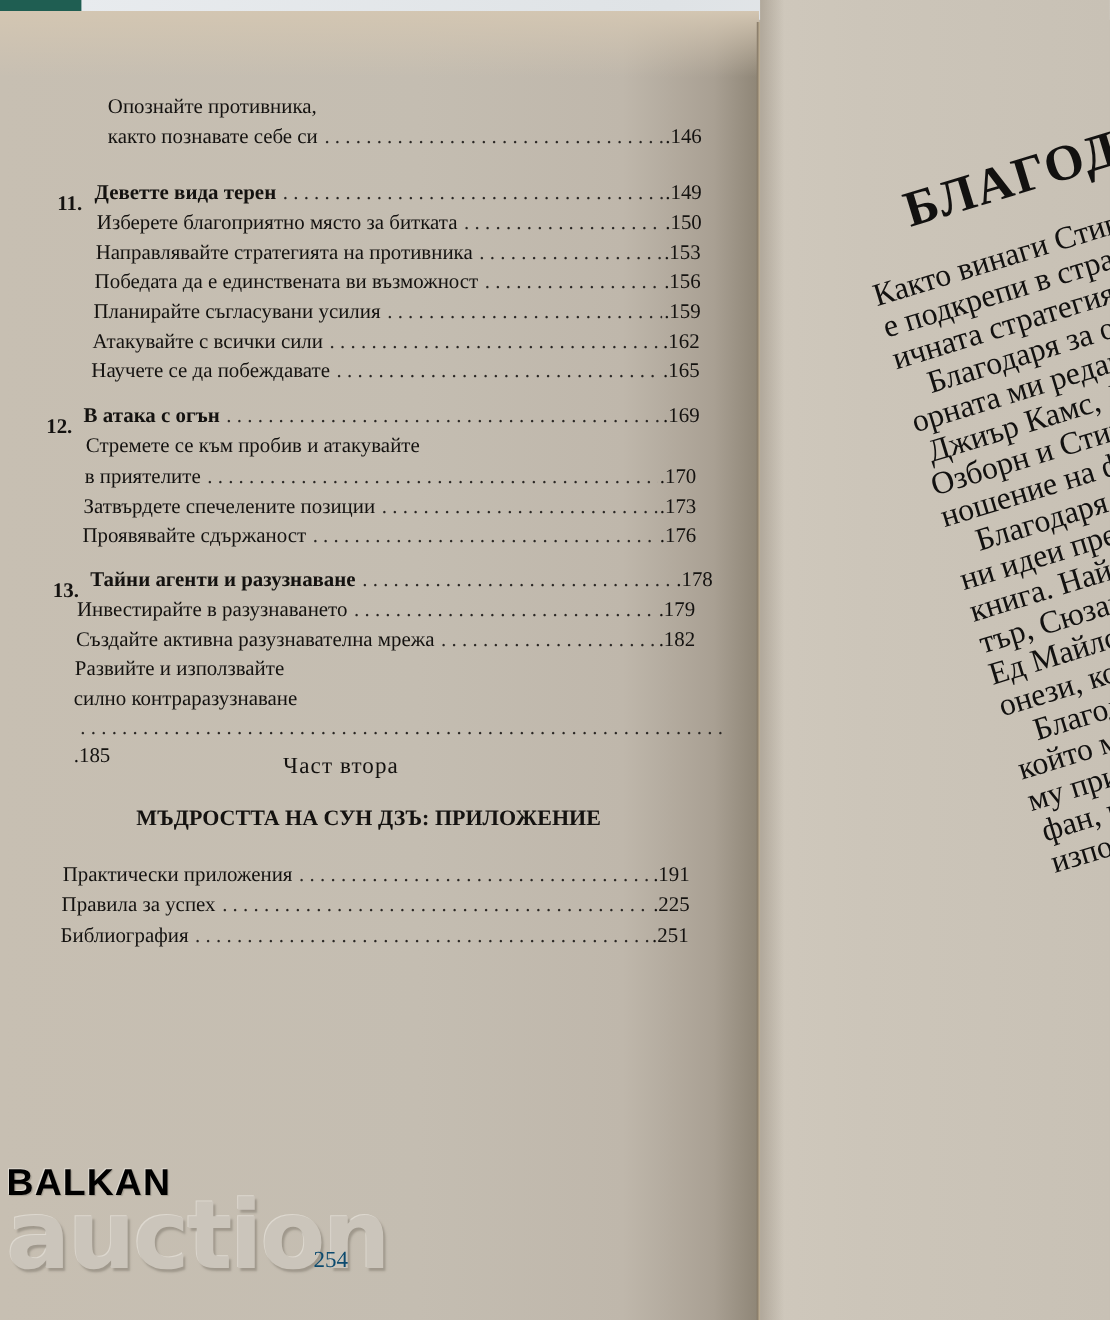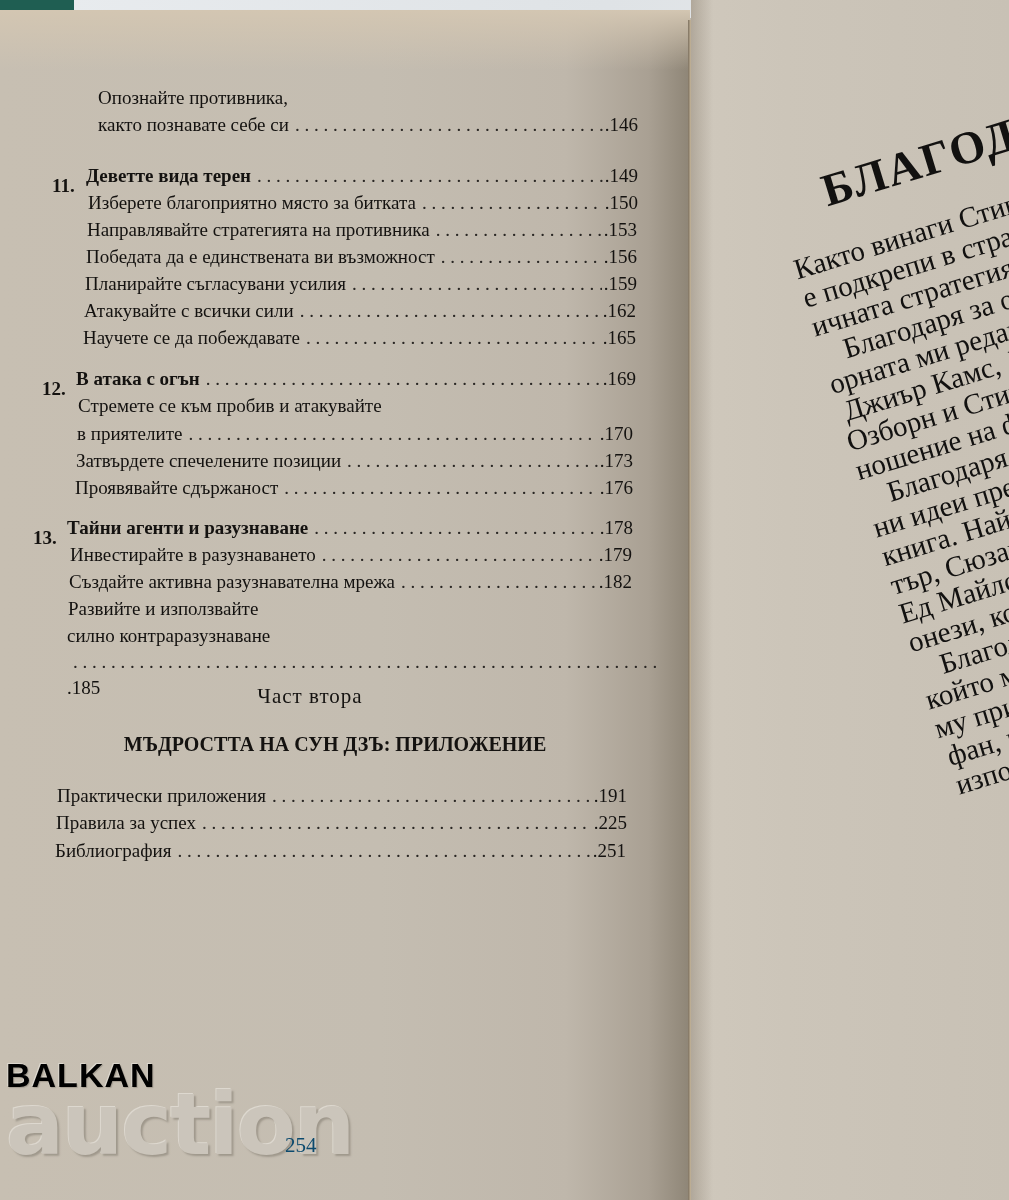--- a/index.html
+++ b/index.html
@@ -170,21 +170,21 @@
     <span class="title">Затвърдете спечелените позиции</span>
     <span class="dots"></span>
     <span class="page">.173</span>
   </div>
   <div class="toc-line" style="left:75px; top:475px; width:558px;">
     <span class="title">Проявявайте сдържаност</span>
     <span class="dots"></span>
     <span class="page">.176</span>
   </div>
 
-  <div class="toc-line" style="left:33px; top:515px; width:600px;">
+  <div class="toc-line" style="left:48px; top:515px; width:600px;">
     <span class="num">13.</span>
     <span class="title bold">Тайни агенти и разузнаване</span>
     <span class="dots"></span>
     <span class="page">.178</span>
   </div>
   <div class="toc-line" style="left:70px; top:542px; width:562px;">
     <span class="title">Инвестирайте в разузнаването</span>
     <span class="dots"></span>
     <span class="page">.179</span>
   </div>

